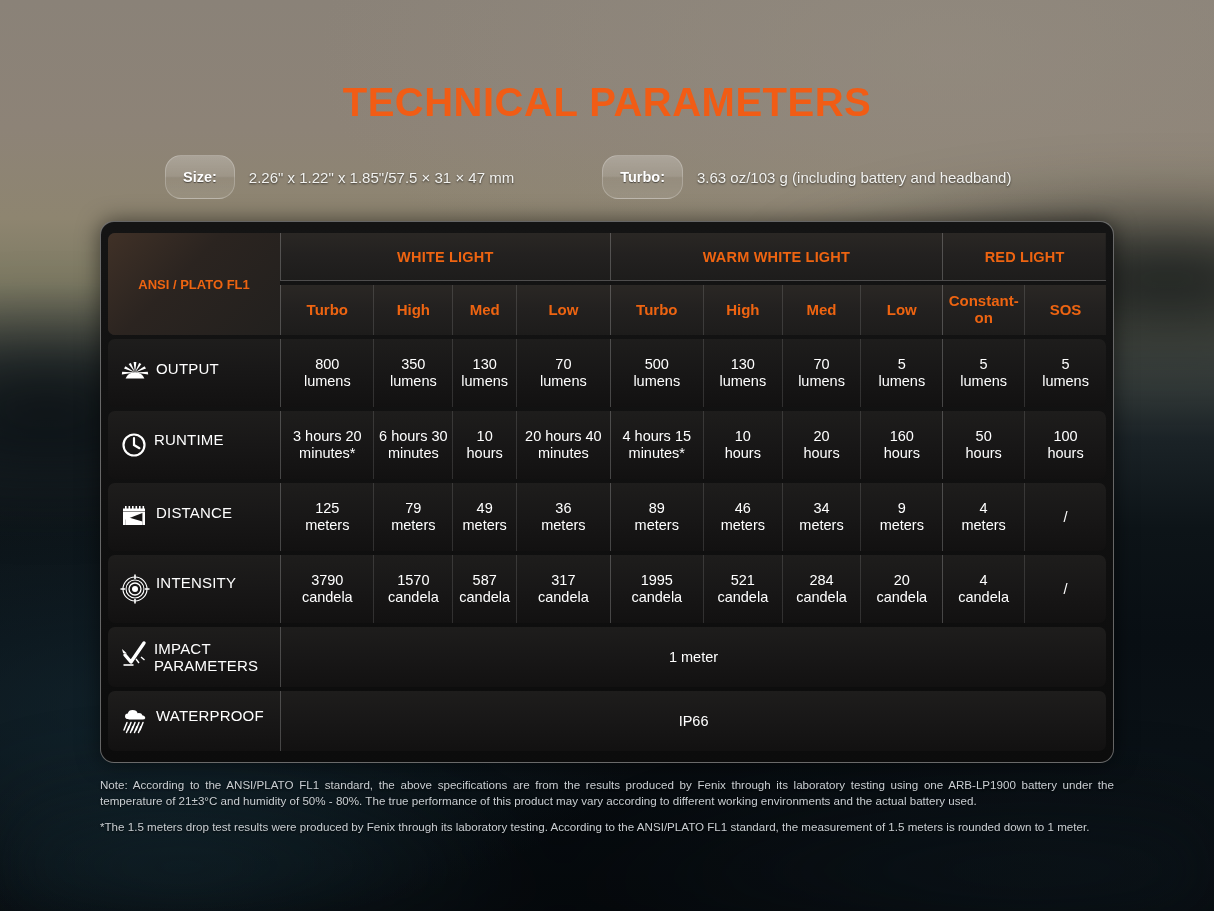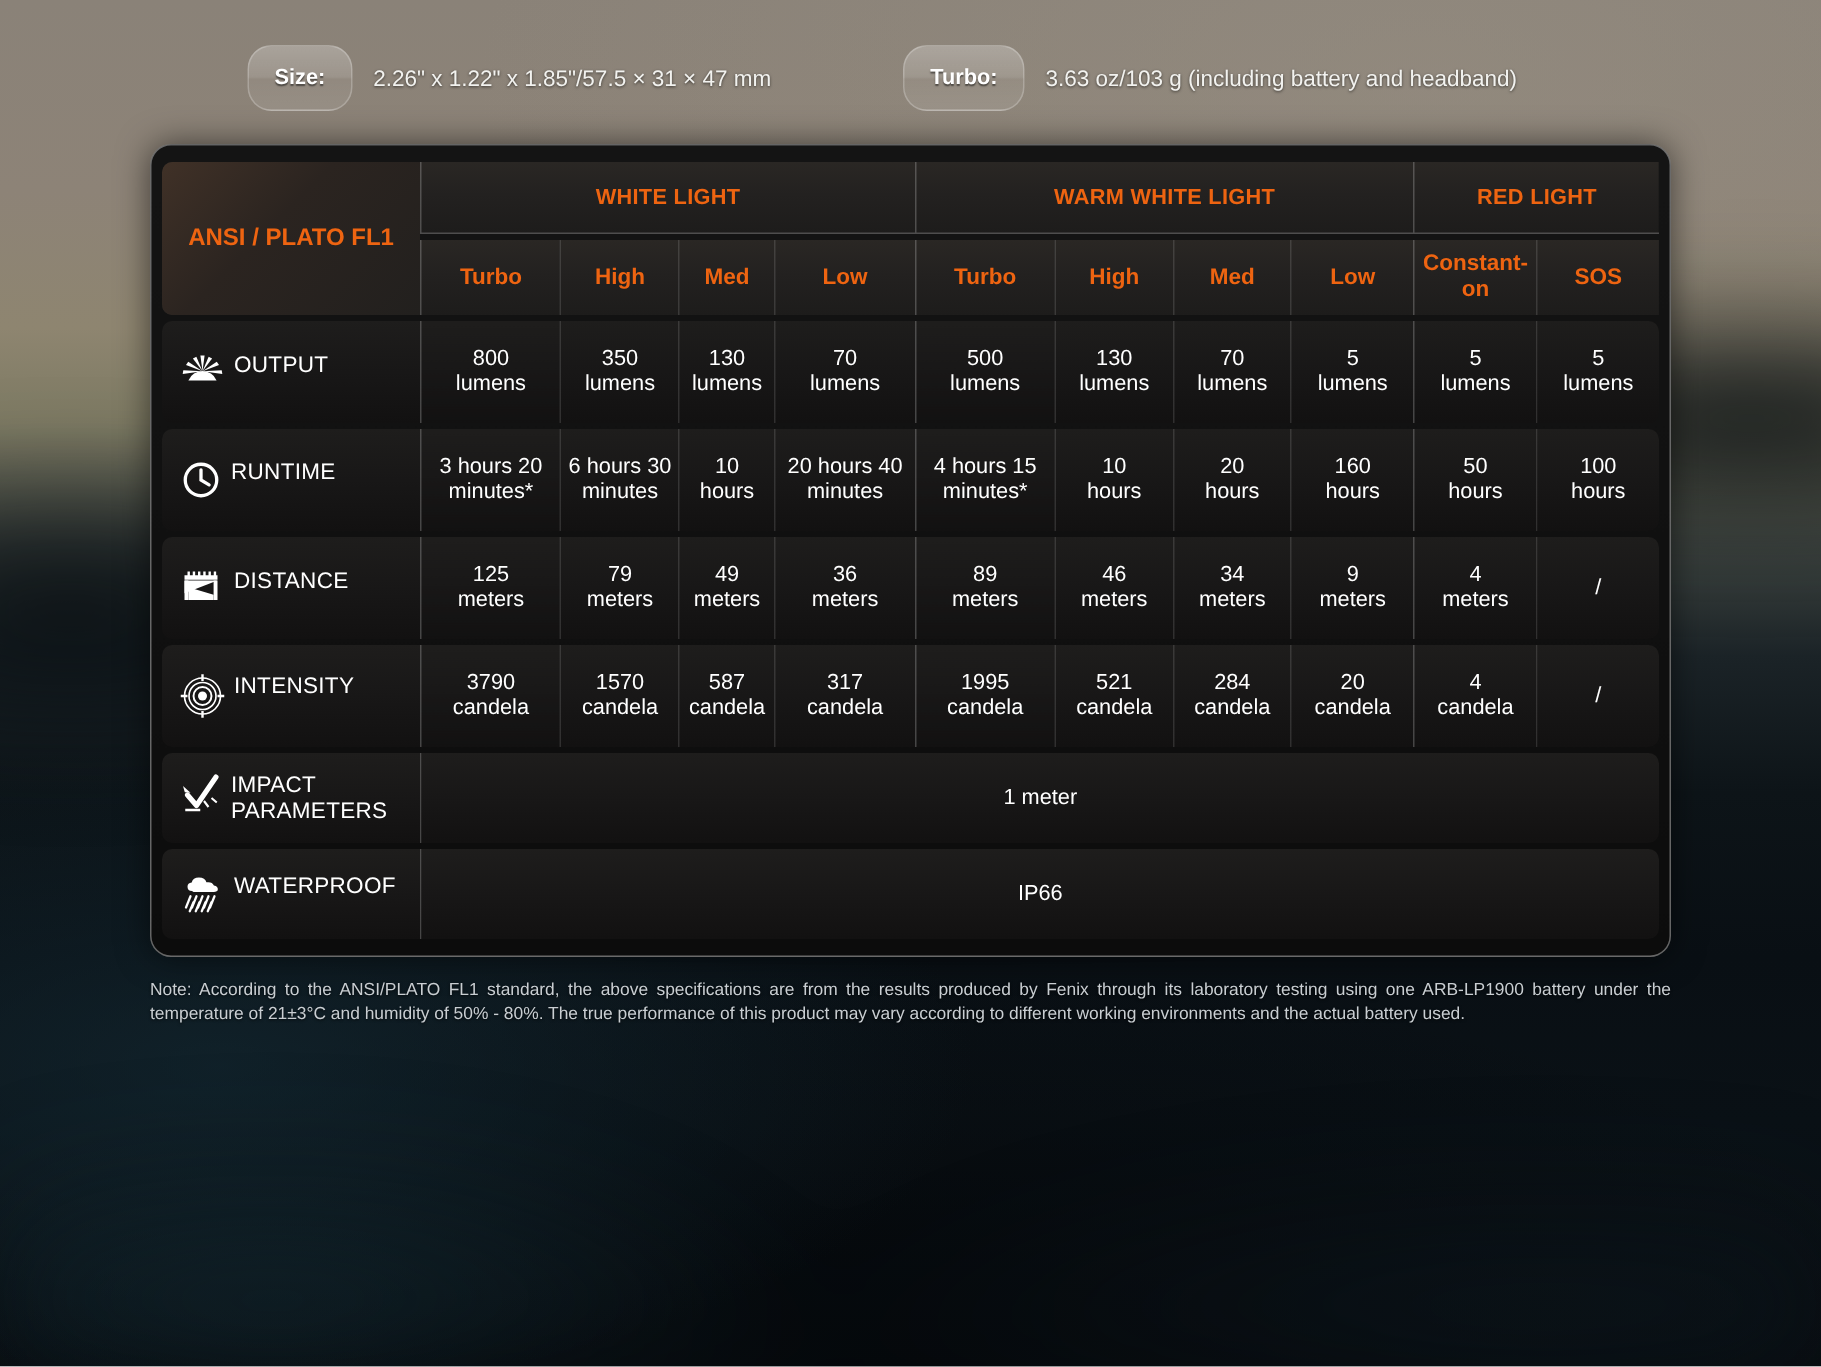--- a/index.html
+++ b/index.html
@@ -130,21 +130,21 @@
     color: #ee6411;
     font-weight: bold;
     font-size: 15px;
     text-align: center;
     height: 50px;
     line-height: 1.12;
   }
   .hdr-ansi {
     color: #ee6411;
     font-weight: bold;
-    font-size: 16px;
+    font-size: 13px;
     text-align: center;
     background: linear-gradient(135deg, #403127 0%, #2b2420 42%, #22201e 100%);
     border-radius: 7px 0 0 7px;
     margin-top: 34px;
   }
   .sep-l { border-left: 1px solid rgba(255,255,255,0.22); }
   .sep-l-soft { border-left: 1px solid rgba(255,255,255,0.13); }
   .hdr-underline { border-bottom: 1px solid rgba(255,255,255,0.22); }
 
   
@@ -186,20 +186,21 @@
   }
   .notes p { margin-bottom: 9px; text-shadow: 0 1px 2px rgba(0,0,0,0.7); }
   .justify { text-align: justify; }
 </style>
 </head>
 <body>
 
 <div id="page">
   <div class="layer">
 
+    <div class="title">TECHNICAL PARAMETERS</div>
 
     <div class="specs-row">
       <span class="pill">Size:</span>
       <span class="spec-val">2.26" x 1.22" x 1.85"/57.5 × 31 × 47 mm</span>
       <span class="spec-gap"></span>
       <span class="pill">Turbo:</span>
       <span class="spec-val">3.63 oz/103 g (including battery and headband)</span>
     </div>
 
     <div class="table-frame">
@@ -387,16 +388,17 @@
           </td>
           <td class="sep-l full-cell last" colspan="10">IP66</td>
         </tr>
 
       </tbody>
         </table>
     </div>
 
     <div class="notes">
       <p class="justify">Note: According to the ANSI/PLATO FL1 standard, the above specifications are from the results produced by Fenix through its laboratory testing using one ARB-LP1900 battery under the temperature of 21±3°C and humidity of 50% - 80%. The true performance of this product may vary according to different working environments and the actual battery used.</p>
+      <p>*The 1.5 meters drop test results were produced by Fenix through its laboratory testing. According to the ANSI/PLATO FL1 standard, the measurement of 1.5 meters is rounded down to 1 meter.</p>
     </div>
 
   </div>
 </div>
 
 </body></html>

